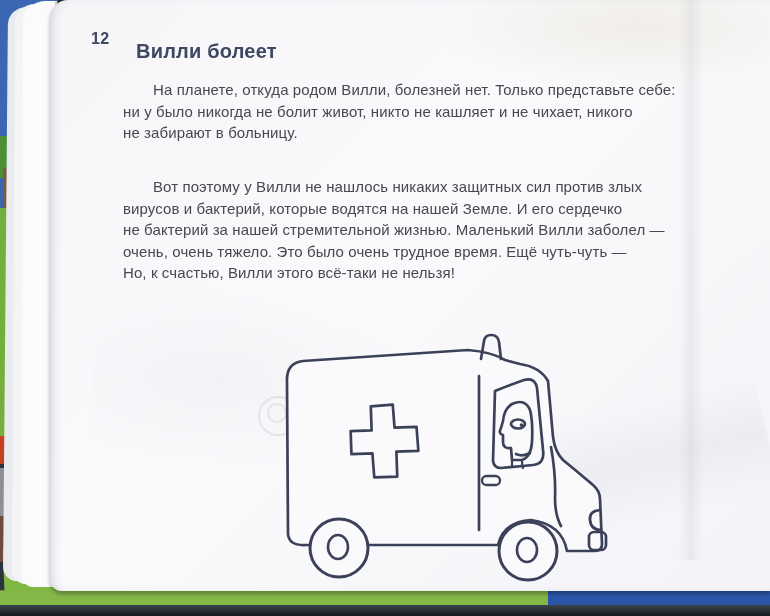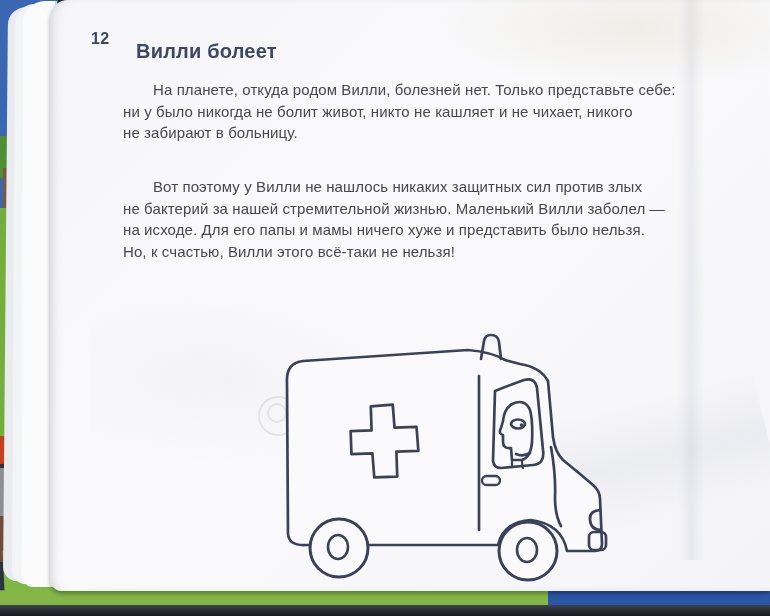--- a/index.html
+++ b/index.html
@@ -88,22 +88,23 @@
   <span class="abs title">Вилли болеет</span>
 
   <div class="abs para para1">
     <div class="line first">На планете, откуда родом Вилли, болезней нет. Только представьте себе:</div>
     <div class="line">ни у было никогда не болит живот, никто не кашляет и не чихает, никого</div>
     <div class="line">не забирают в больницу.</div>
   </div>
 
   <div class="abs para para2">
     <div class="line first">Вот поэтому у Вилли не нашлось никаких защитных сил против злых</div>
+    <div class="line">вирусов и бактерий, которые водятся на нашей Земле. И его сердечко</div>
     <div class="line">не бактерий за нашей стремительной жизнью. Маленький Вилли заболел —</div>
-    <div class="line">на исходе. Для его папы и мамы ничего хуже и представить было нельзя.</div>
+    <div class="line">очень, очень тяжело. Это было очень трудное время. Ещё чуть-чуть —</div>
     <div class="line">Но, к счастью, Вилли этого всё-таки не нельзя!</div>
   </div>
 </div>
 
 <svg class="abs art" viewBox="0 0 770 616" xmlns="http://www.w3.org/2000/svg">
   <g fill="none" stroke="#3c415a" stroke-width="2.7" stroke-linecap="round" stroke-linejoin="round">
 
     <g stroke="#6a6d84" opacity="0.13" stroke-width="2">
       <circle cx="278" cy="416" r="19"></circle>
       <circle cx="277" cy="413" r="9"></circle>

